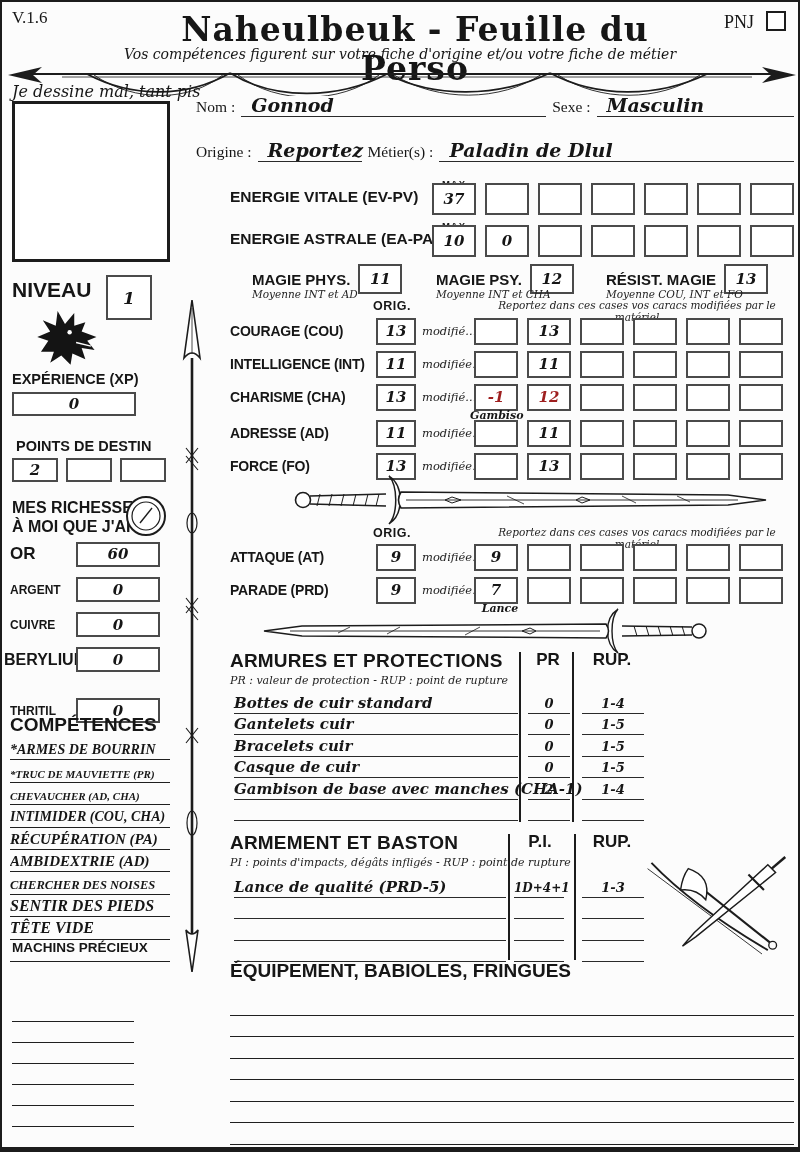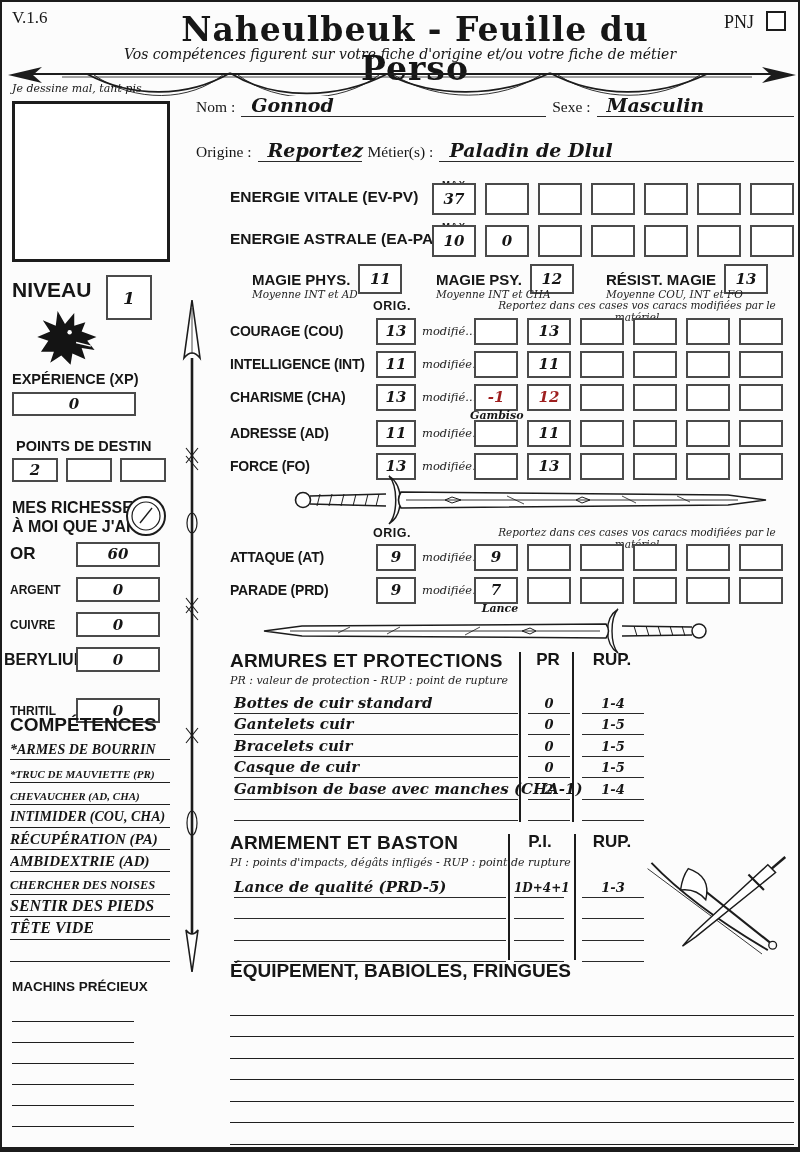--- a/index.html
+++ b/index.html
@@ -102,21 +102,21 @@
     <path d="M85,16 C130,40 185,40 228,15" stroke="#1c1c1c" stroke-width="1.7" fill="none"></path>
     <path d="M92,17 C133,45 188,44 222,16" stroke="#1c1c1c" stroke-width="0.9" fill="none"></path>
     <path d="M228,15 C272,42 335,42 385,16" stroke="#1c1c1c" stroke-width="1.7" fill="none"></path>
     <path d="M236,17 C276,47 338,46 377,17" stroke="#1c1c1c" stroke-width="0.9" fill="none"></path>
     <path d="M385,16 C432,40 495,40 548,15" stroke="#1c1c1c" stroke-width="1.7" fill="none"></path>
     <path d="M392,17 C436,44 498,44 540,16" stroke="#1c1c1c" stroke-width="0.9" fill="none"></path>
     <path d="M548,15 C595,40 655,40 705,16" stroke="#1c1c1c" stroke-width="1.7" fill="none"></path>
     <path d="M556,17 C598,44 656,44 698,17" stroke="#1c1c1c" stroke-width="0.9" fill="none"></path>
   </svg>
 
-  <div class="abs cal" style="left:10px; top:80px; font-size:11px;">Je dessine mal, tant pis</div>
+  <div class="abs cal" style="left:10px; top:80px; font-size:16px;">Je dessine mal, tant pis</div>
   <div class="abs" style="left:10px; top:99px; width:158px; height:161px; border:3px solid #1c1c1c; background:#fff;"></div>
 
   <div class="abs sans" style="left:10px; top:276px; font-size:21px;">NIVEAU</div>
   <div class="abs bx hand" style="left:104px; top:273px; width:46px; height:45px; font-size:17px;">1</div>
 
   <svg class="abs" style="left:26px; top:301px;" width="74" height="66" viewBox="0 0 80 70">
     <path d="M14,52 L22,40 L10,36 L24,30 L16,18 L30,24 L32,8 L40,22 L50,10 L50,24 L62,20 L58,30 L74,36 L64,40 L72,50 L58,48 L62,60 L48,54 L46,66 L36,56 L24,64 L28,52 Z" fill="#141414"></path>
     <circle cx="45" cy="31" r="2.4" fill="#fff"></circle>
     <path d="M52,42 L68,46" stroke="#fff" stroke-width="1.5"></path>
   </svg>
@@ -169,21 +169,21 @@
     <div class="comp-item">CHEVAUCHER (AD, CHA)</div>
     <div class="comp-item">INTIMIDER (COU, CHA)</div>
     <div class="comp-item">RÉCUPÉRATION (PA)</div>
     <div class="comp-item">AMBIDEXTRIE (AD)</div>
     <div class="comp-item">CHERCHER DES NOISES</div>
     <div class="comp-item">SENTIR DES PIEDS</div>
     <div class="comp-item">TÊTE VIDE</div>
     <div class="comp-item"></div>
   </div>
 
-  <div class="abs sans" style="left:10px; top:977px; font-size:13.5px;">MACHINS PRÉCIEUX</div>
+  <div class="abs sans" style="left:10px; top:938px; font-size:13.5px;">MACHINS PRÉCIEUX</div>
   <div class="abs" style="left:10px; top:999px; width:122px;">
     <div class="blank-line" style="height:21px;"></div>
     <div class="blank-line" style="height:21px;"></div>
     <div class="blank-line" style="height:21px;"></div>
     <div class="blank-line" style="height:21px;"></div>
     <div class="blank-line" style="height:21px;"></div>
     <div class="blank-line" style="height:21px;"></div>
     <div class="blank-line" style="height:21px;"></div>
   </div>
 

